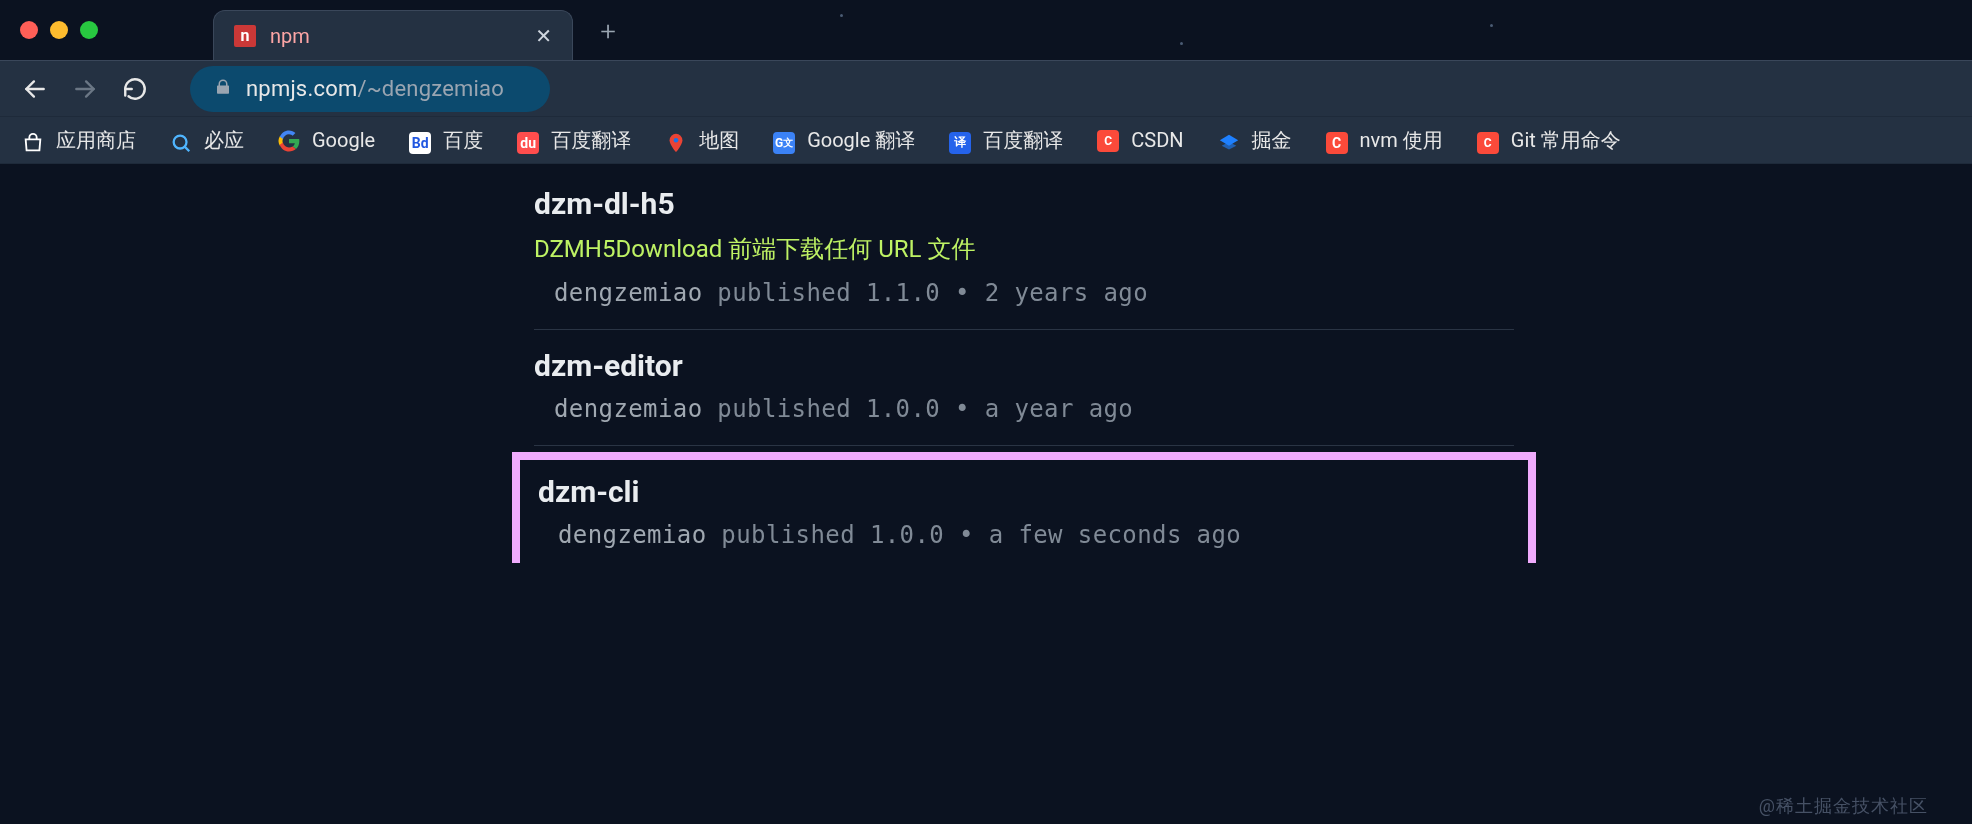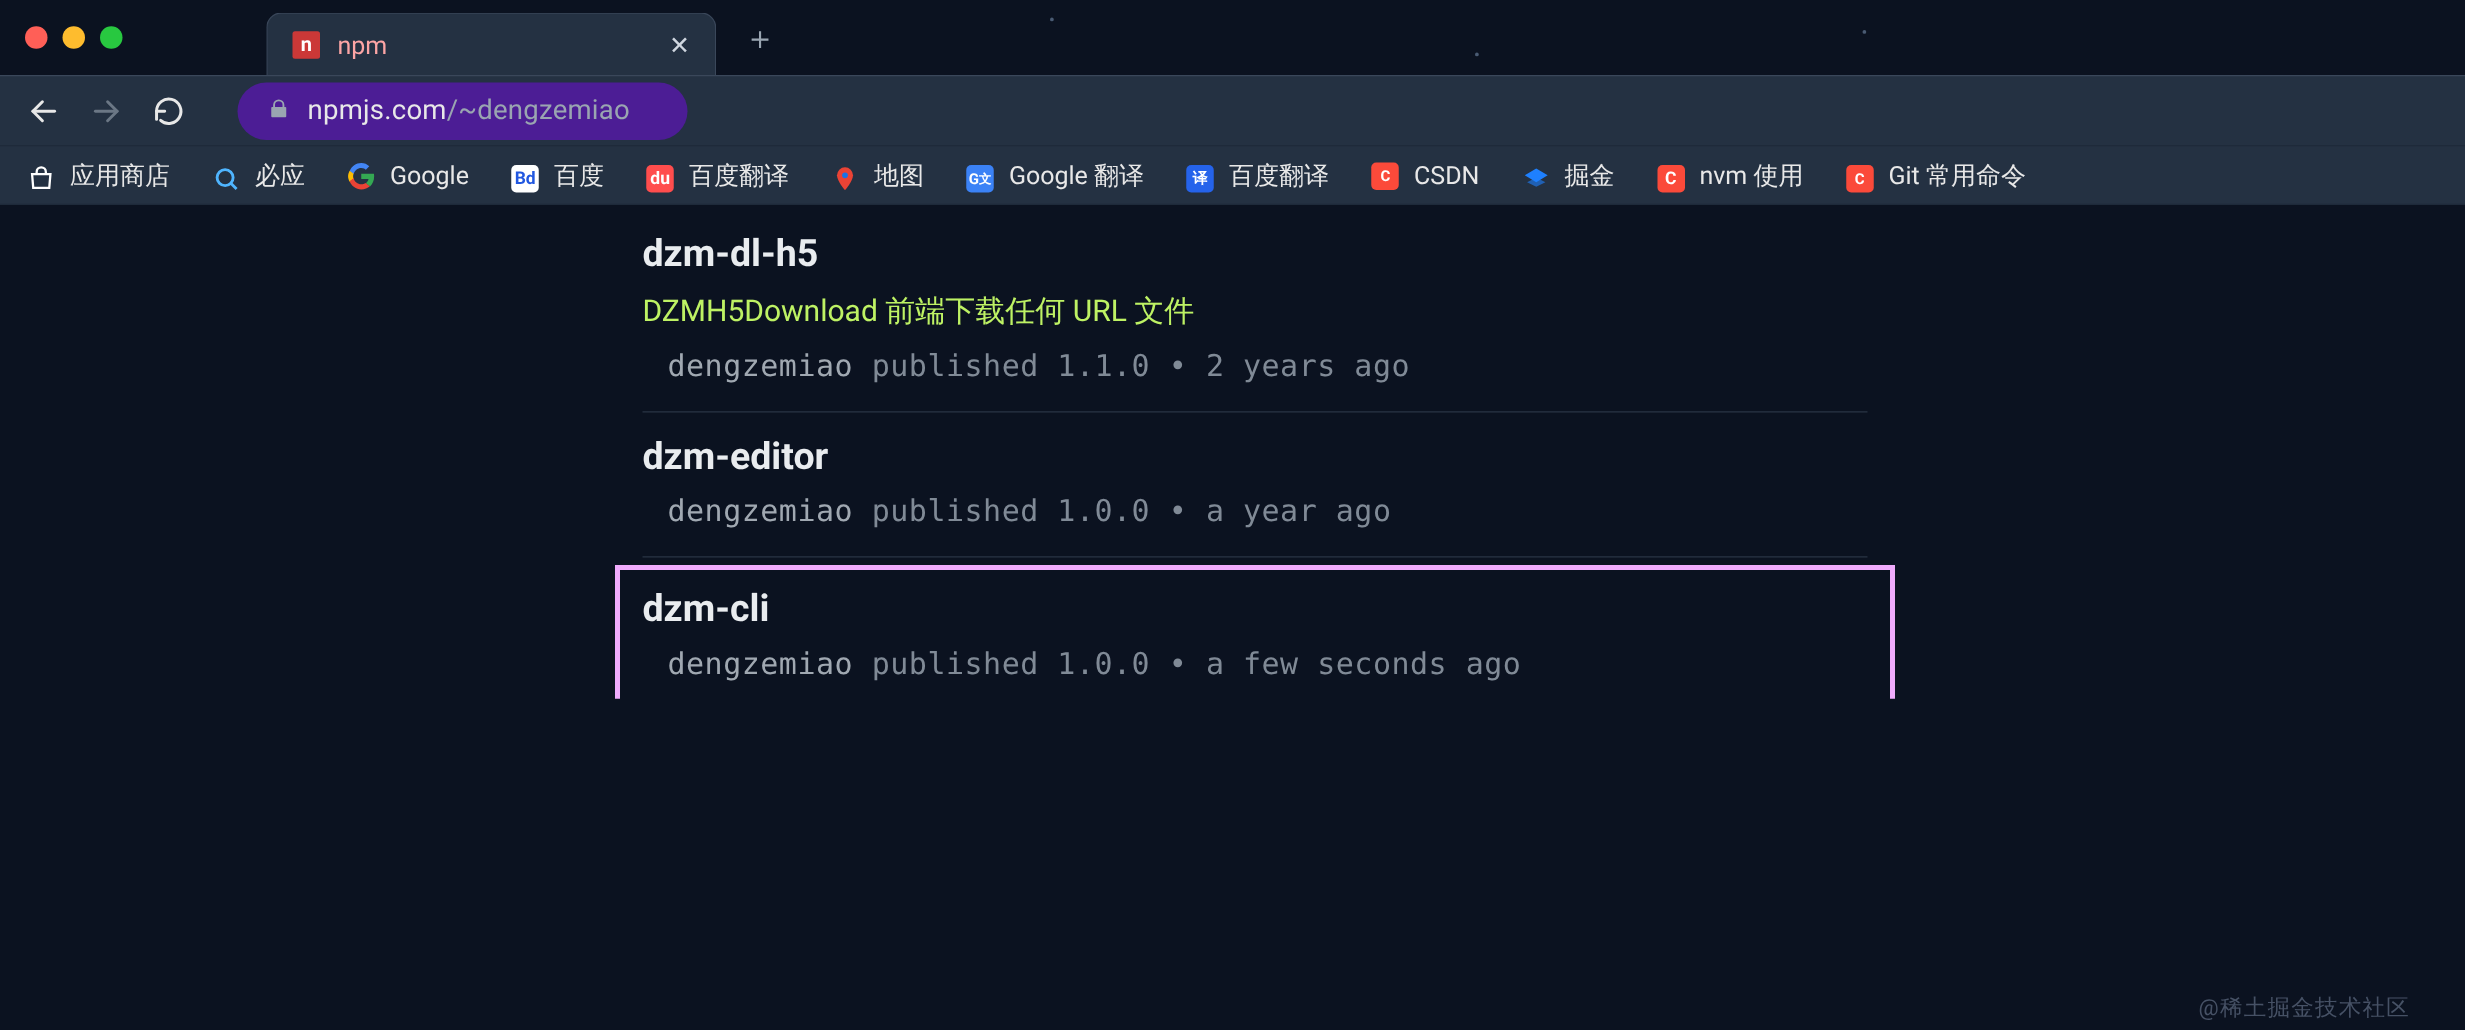--- a/index.html
+++ b/index.html
@@ -69,21 +69,21 @@
       border-top: 1px solid #3a475a;
     }
     .nav-btn { color: #e8e8e8; display: flex; align-items: center; }
     .nav-btn.disabled { color: #6b7785; }
     .reload { color: #e8e8e8; }
     .addressbar {
       flex: 0 0 auto;
       display: flex;
       align-items: center;
       gap: 14px;
-      background: #4c1d95;
+      background: #0c4a6e;
       border-radius: 40px;
       padding: 0 24px;
       height: 46px;
       margin-left: 18px;
       min-width: 360px;
     }
     .lock { color: #9aa5b1; }
     .url { font-size: 22px; color: #e8e8e8; letter-spacing: 0.2px; }
     .url .path { color: #9aa5b1; }
 
@@ -118,21 +118,21 @@
     .ico-c { background: #fb4a3a; color: #fff; font-size: 14px; }
 
     
     .page {
       position: relative;
       background: #0b1220;
       height: calc(824px - 60px - 56px - 48px);
     }
     .pkgs {
       position: absolute;
-      left: 514px;
+      left: 534px;
       top: 4px;
       width: 980px;
     }
     .pkg {
       padding: 18px 0 22px 0;
       border-bottom: 1px solid #2a3444;
     }
     .pkg:last-child { border-bottom: none; }
     .pkg-name {
       font-size: 30px;
@@ -150,21 +150,21 @@
     }
     .pkg-meta {
       font-family: ui-monospace, SFMono-Regular, Menlo, Monaco, Consolas, monospace;
       font-size: 24px;
       color: #808a96;
       padding-left: 20px;
       letter-spacing: 0.4px;
     }
     .pkg-meta .author { color: #a0a8b1; }
     .highlight {
-      border: 4px solid #f0abfc;
+      border: 8px solid #f0abfc;
       padding: 14px 18px;
       margin-left: -22px;
       margin-right: -22px;
       margin-top: 6px;
     }
     .highlight .pkg-name { margin-top: 0; }
 
     .watermark {
       position: absolute;
       right: 44px;

